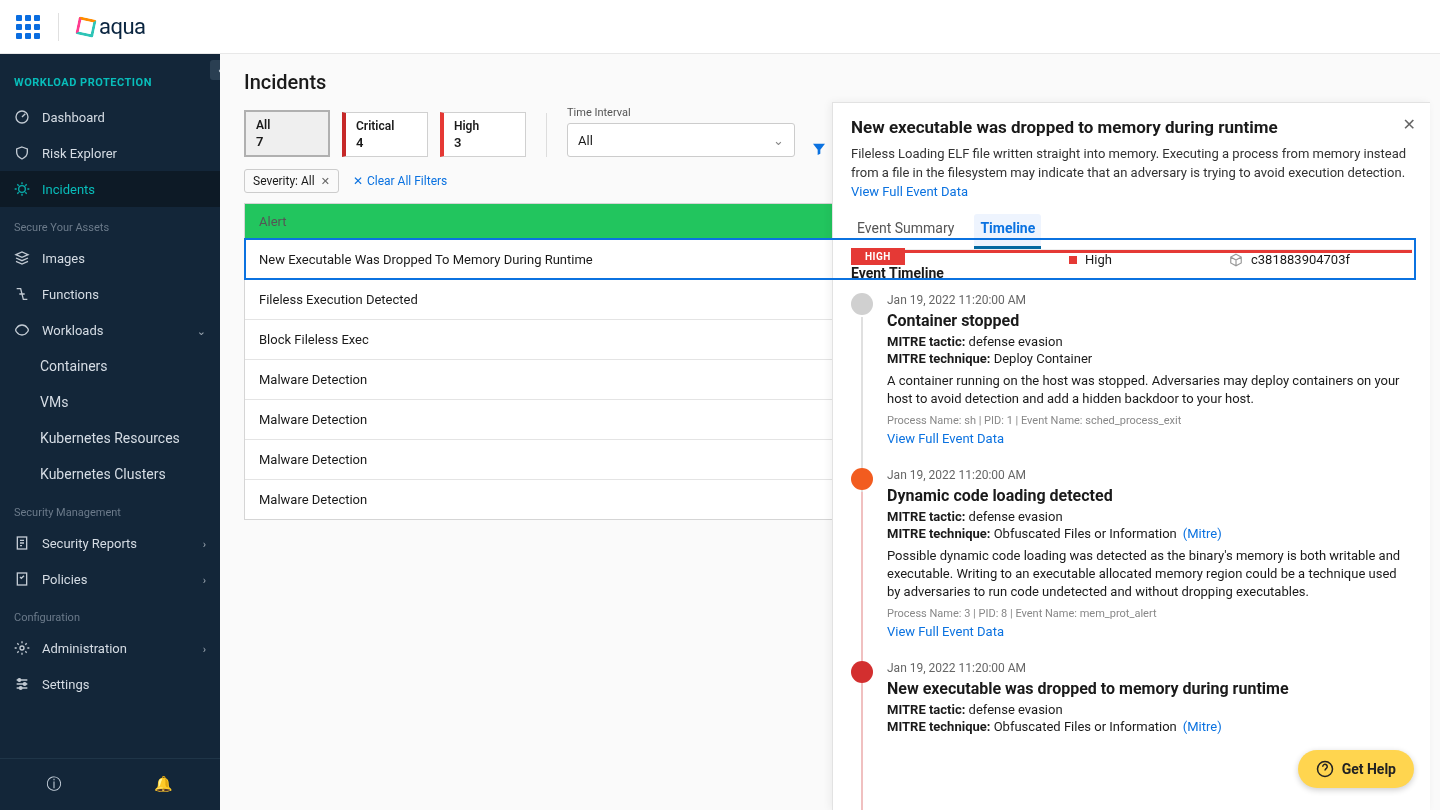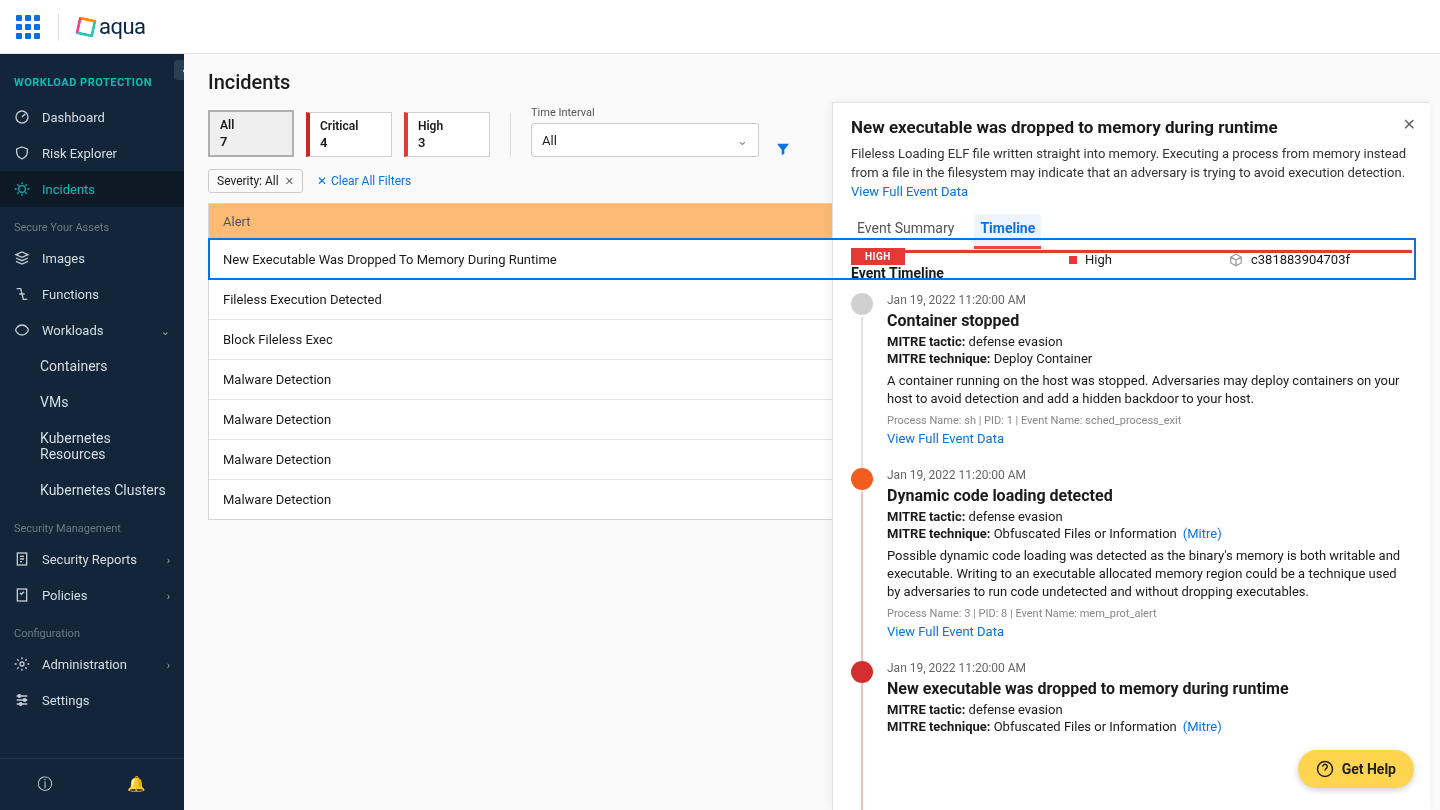--- a/index.html
+++ b/index.html
@@ -5,21 +5,21 @@
 * { margin: 0; padding: 0; box-sizing: border-box; font-family: -apple-system, BlinkMacSystemFont, "Segoe UI", Roboto, sans-serif; }
 body { background: #fff; color: #1a1a1a; font-size: 13px; overflow: hidden; }
 .topbar { height: 54px; display: flex; align-items: center; padding: 0 16px; border-bottom: 1px solid #e8e8e8; gap: 18px; }
 .apps-icon { width: 24px; height: 24px; display: grid; grid-template-columns: repeat(3,1fr); grid-template-rows: repeat(3,1fr); gap: 3px; cursor: pointer; }
 .apps-icon span { background: #0a6de0; border-radius: 1px; }
 .logo { height: 20px; display: flex; align-items: center; gap: 4px; }
 .logo-cube { width:18px; height:18px; border: 3px solid transparent; border-top-color:#ff8c00; border-left-color:#ff3b8f; border-bottom-color:#2ec4b6; border-right-color:#2ec4b6; transform: rotate(12deg); border-radius:2px;}
 .logo-text { font-size: 22px; font-weight: 400; color:#0a2540; letter-spacing:-0.5px; }
 .divider-v { width:1px; height:28px; background:#e0e0e0; }
 .layout { display:flex; height: calc(100vh - 54px); }
-.sidebar { width: 184px; background: #132639; color: #c5d0db; display:flex; flex-direction:column; padding-top: 10px; position:relative; }
+.sidebar { width: 220px; background: #132639; color: #c5d0db; display:flex; flex-direction:column; padding-top: 10px; position:relative; }
 .sidebar-header { color:#08bdba; font-size:11px; font-weight:700; letter-spacing:0.5px; padding: 12px 14px 10px; }
 .nav-item { display:flex; align-items:flex-end; gap:12px; padding: 10px 14px; cursor:pointer; font-size:13px; color:#d5dce4; }
 .nav-item.active { background:#0d1a26; color:#08bdba; }
 .nav-item .nav-icon { width:16px; height:16px; flex-shrink:0; opacity:0.9; }
 .nav-item.sub { padding-left: 40px; font-size:14px; }
 .nav-section-label { font-size:11px; color:#6b7a8a; padding: 14px 14px 6px; }
 .chevron { margin-left:auto; font-size:11px; opacity:0.7; }
 .collapse-btn { position:absolute; top:6px; right:-10px; width:20px; height:20px; background:#2a3f52; border-radius:3px; display:flex; align-items:center; justify-content:center; cursor:pointer; color:#c5d0db; font-size:11px;}
 .sidebar-footer { margin-top:auto; display:flex; justify-content:space-around; padding:16px 0; border-top:1px solid #1f3548; }
 .sidebar-footer .ficon { font-size:15px; color:#c5d0db; cursor:pointer; }
@@ -34,36 +34,36 @@
 .stat-card.high { border-left: 4px solid #e53935; }
 .divide { width:1px; height:44px; background:#ddd; margin: 0 8px; }
 .time-block .tlabel { font-size:11px; color:#555; margin-bottom:4px; }
 .time-select { width:228px; height:34px; border:1px solid #ccc; border-radius:3px; background:#fff; padding:0 10px; display:flex; align-items:center; justify-content:space-between; cursor:pointer; }
 .filter-icon { color:#0b72e0; font-size:16px; margin-left:4px; cursor:pointer; }
 .chips { display:flex; align-items:center; gap:14px; padding: 0 24px 10px; }
 .chip { border:1px solid #ccc; border-radius:3px; padding:4px 8px; font-size:12px; display:flex; align-items:center; gap:6px; background:#fafafa; }
 .chip .x { cursor:pointer; font-size:11px; color:#666; }
 .clear-filters { color:#0b72e0; font-size:12px; cursor:pointer; display:flex; align-items:center; gap:4px; }
 .table-wrap { margin: 0 24px; border:1px solid #d5d5d5; background:#fff; }
-.thead { display:grid; grid-template-columns: 1fr 160px 200px; background:#fdba74; }
+.thead { display:grid; grid-template-columns: 1fr 160px 200px; background:#22c55e; }
 .thead div { padding:10px 14px; font-size:13px; color:#555; border-right:1px solid #e2e2e2; }
 .trow { display:grid; grid-template-columns: 1fr 160px 200px; border-top:1px solid #e4e4e4; cursor:pointer; }
 .trow.selected { outline:2px solid #0b72e0; outline-offset:-1px; position:relative; z-index:1; }
 .trow div { padding:12px 14px; font-size:13px; display:flex; align-items:center; gap:8px; }
 .sev-dot { width:8px; height:8px; background:#e53935; display:inline-block; }
 .sev-dot.crit { background:#b71c1c; }
 .cube-icon { width:14px; height:14px; opacity:0.6; }
 .panel { position:absolute; top:48px; right:10px; bottom:0; width:598px; background:#fff; border-left:1px solid #e2e2e2; border-top:1px solid #e2e2e2; box-shadow:-2px 0 8px rgba(0,0,0,0.06); padding: 14px 18px 0; overflow:hidden; display:flex; flex-direction:column; }
 .panel-close { position:absolute; top:12px; right:14px; cursor:pointer; color:#666; font-size:16px; }
 .panel-title { font-size:17px; font-weight:700; margin-bottom:8px; padding-right:20px; }
 .panel-desc { font-size:13px; line-height:1.45; color:#333; margin-bottom:12px; }
 .link { color:#0b72e0; cursor:pointer; }
 .tabs { display:flex; gap:14px; border-bottom:1px solid #eee; }
 .tab { padding:6px 6px 10px; font-size:14px; color:#555; cursor:pointer; }
-.tab.active { color:#0b72e0; font-weight:700; border-bottom:3px solid #ef4444; background:#eef4fe; border-radius:3px 3px 0 0; }
+.tab.active { color:#0b72e0; font-weight:700; border-bottom:3px solid #0369a1; background:#eef4fe; border-radius:3px 3px 0 0; }
 .sev-band { height:3px; background:#e53935; position:relative; margin-bottom:12px; }
 .sev-badge { position:absolute; left:0; top:-2px; background:#e53935; color:#fff; font-size:10px; font-weight:700; padding:3px 14px; letter-spacing:0.5px; }
 .timeline-title { font-size:14px; font-weight:700; margin-bottom:12px; }
 .timeline { flex:1; overflow-y:auto; padding-right:6px; padding-bottom:33px; }
 .tl-item { display:flex; gap:14px; margin-bottom:22px; }
 .tl-dot { width:22px; height:22px; border-radius:50%; flex-shrink:0; position:relative; }
 .tl-dot.grey { background:#d0d0d0; }
 .tl-dot.orange { background:#f25c1f; }
 .tl-dot.red { background:#d32f2f; }
 .tl-dot::after { content:""; position:absolute; top:24px; left:50%; width:2px; height:200px; background:#f0c0c0; transform:translateX(-50%); }

